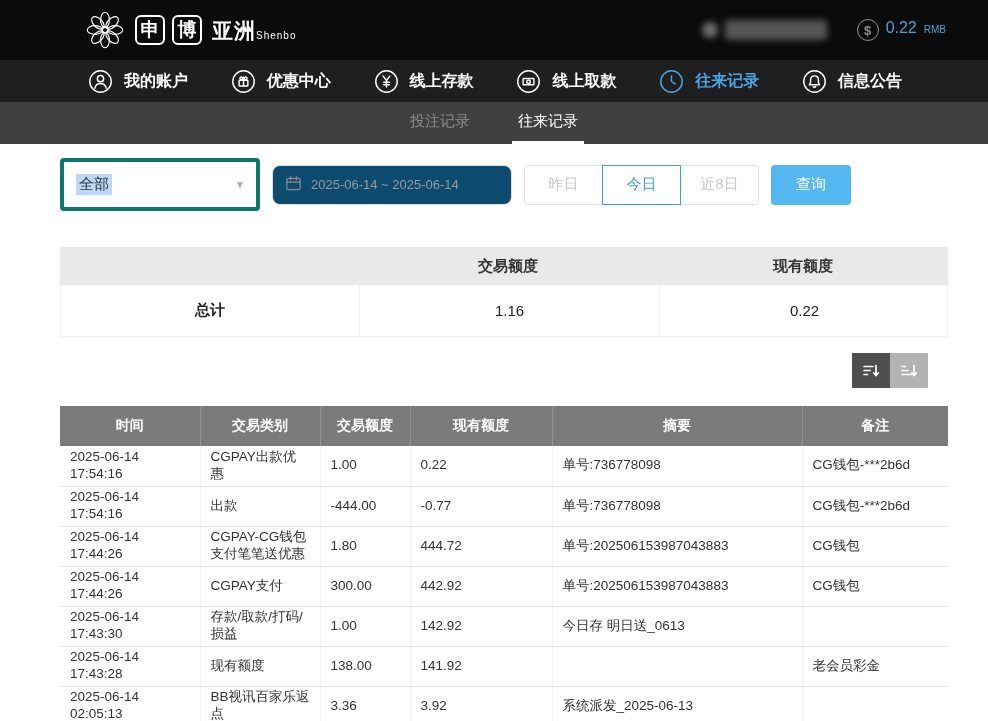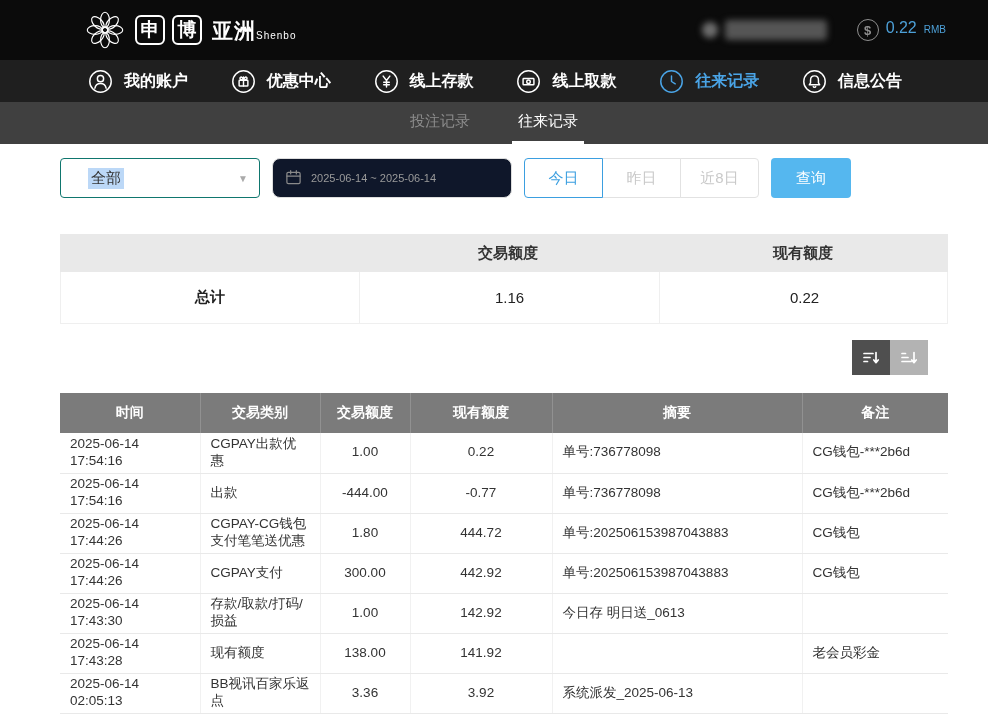--- a/index.html
+++ b/index.html
@@ -34,26 +34,26 @@
   .nav-item.active { color:#4aa4e6; }
 
   
   .subtabs { height:42px; background:#404040; display:flex; justify-content:center; gap:36px; }
   .subtab { display:flex; align-items:center; color:#8c8c8c; font-size:15px; padding:0 6px;
     border-bottom:3px solid transparent; cursor:pointer; }
   .subtab.active { color:#fff; border-bottom-color:#fff; }
 
   
   .filters { display:flex; align-items:center; margin:14px 0 0 60px; gap:12px; }
-  .select-box { position:relative; width:200px; height:40px; border:1px solid #0f766e; border-radius:4px;
-    display:flex; align-items:center; padding:0 27px; font-size:15px; color:#333; background:#fff; cursor:pointer; }
+  .select-box { position:relative; width:200px; height:53px; border:4px solid #0f766e; border-radius:4px;
+    display:flex; align-items:center; padding:0 12px; font-size:15px; color:#333; background:#fff; cursor:pointer; }
   .select-box .val { background:#bcd8f7; padding:1px 3px; }
   .chevron { position:absolute; right:11px; color:#aaa; font-size:10px; }
   .date-box { width:240px; height:40px; border:1px solid #ddd; border-radius:8px; display:flex;
-    align-items:center; gap:9px; padding:0 12px; font-size:11px; color:#9a9a9a; background:#0f172a; cursor:pointer; }
+    align-items:center; gap:9px; padding:0 12px; font-size:13px; color:#9a9a9a; background:#0c4a6e; cursor:pointer; }
   .quick-group { display:flex; }
   .quick-btn { width:79px; height:40px; background:#fff; border:1px solid #e2e2e2; font-size:15px;
     color:#c9c9c9; display:flex; align-items:center; justify-content:center; margin-left:-1px;
     cursor:pointer; font-family:inherit; }
   .quick-btn:first-child { margin-left:0; border-radius:4px 0 0 4px; }
   .quick-btn:last-child { border-radius:0 4px 4px 0; }
   .quick-btn.active { color:#3b9fe0; border-color:#3b9fe0; position:relative; z-index:2; }
   .query-btn { width:80px; height:40px; background:#55b7ef; border:none; border-radius:4px;
     color:#fff; font-size:15px; cursor:pointer; font-family:inherit; }
 
@@ -78,21 +78,21 @@
 
   
   .txn-table { margin:18px 0 0 60px; width:888px; border-collapse:collapse; table-layout:fixed;
     font-size:13.5px; color:#333; }
   .txn-table th { background:#7b7b7b; color:#fff; font-weight:bold; height:40px; font-size:14px;
     border-left:1px solid #919191; text-align:center; }
   .txn-table th:first-child { border-left:none; }
   .txn-table td { height:40px; border-bottom:1px solid #e9e9e9; border-left:1px solid #f1f1f1;
     padding:2px 10px; line-height:1.25; }
   .txn-table td:first-child { border-left:none; }
-  .al-left { text-align:left; } .al-right { text-align:center; }
+  .al-left { text-align:left; } .al-right { text-align:left; }
 </style>
 </head>
 <body>
 
 <div class="topbar">
   <div class="logo">
     <span>
       <svg width="46" height="46" viewBox="0 0 48 48" stroke="#fff" stroke-width="1.2" fill="none">
         <g transform="rotate(0 24 24)">
             <ellipse cx="24" cy="13.5" rx="4.6" ry="8"></ellipse>
@@ -203,22 +203,22 @@
   <div class="date-box">
     <span>
       <svg width="17" height="17" viewBox="0 0 18 18" fill="none" stroke="#8a8a8a" stroke-width="1.3" stroke-linecap="round">
           <rect x="2" y="3.5" width="14" height="12" rx="1.5"></rect>
           <path d="M2 7.5h14M6 1.8v3.4M12 1.8v3.4"></path>
         </svg>
     </span>
     <span>2025-06-14 ~ 2025-06-14</span>
   </div>
   <div class="quick-group">
+    <button class="quick-btn">昨日</button>
     <button class="quick-btn active">今日</button>
-    <button class="quick-btn">昨日</button>
     <button class="quick-btn">近8日</button>
   </div>
   <button class="query-btn">查询</button>
 </div>
 
 <div class="summary">
   <div class="sum-head">
     <div></div>
     <div>交易额度</div>
     <div>现有额度</div>

